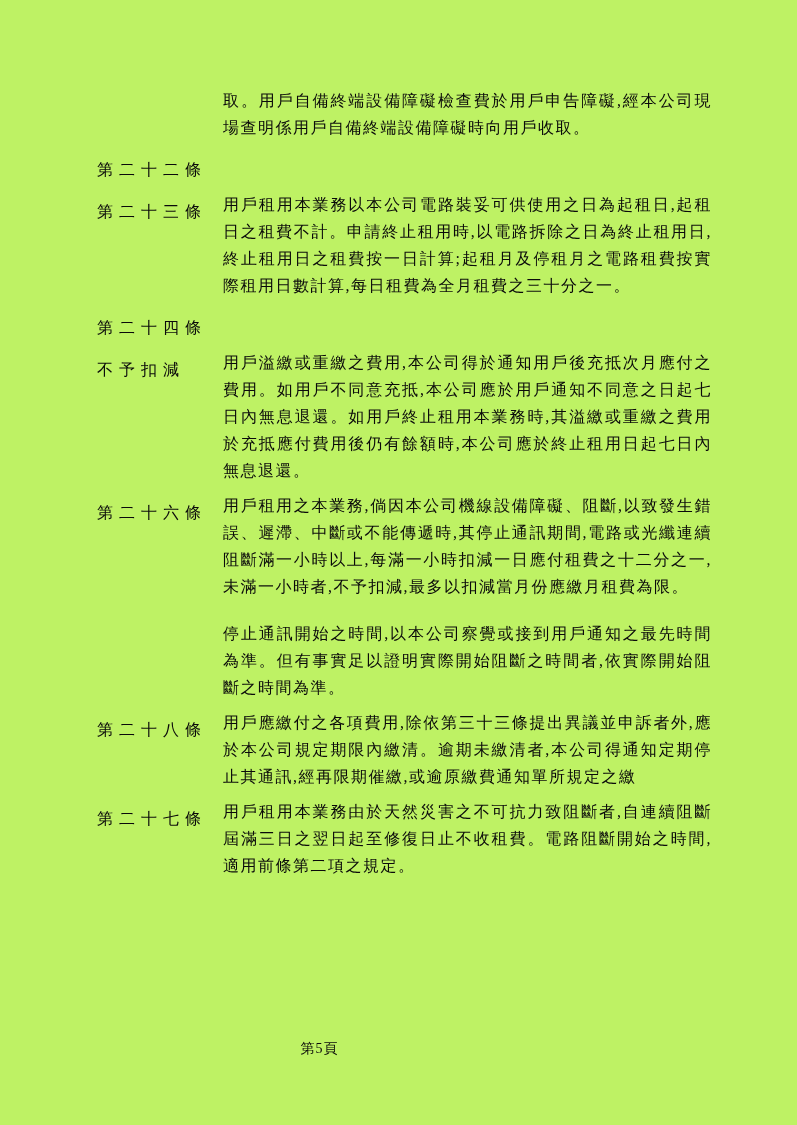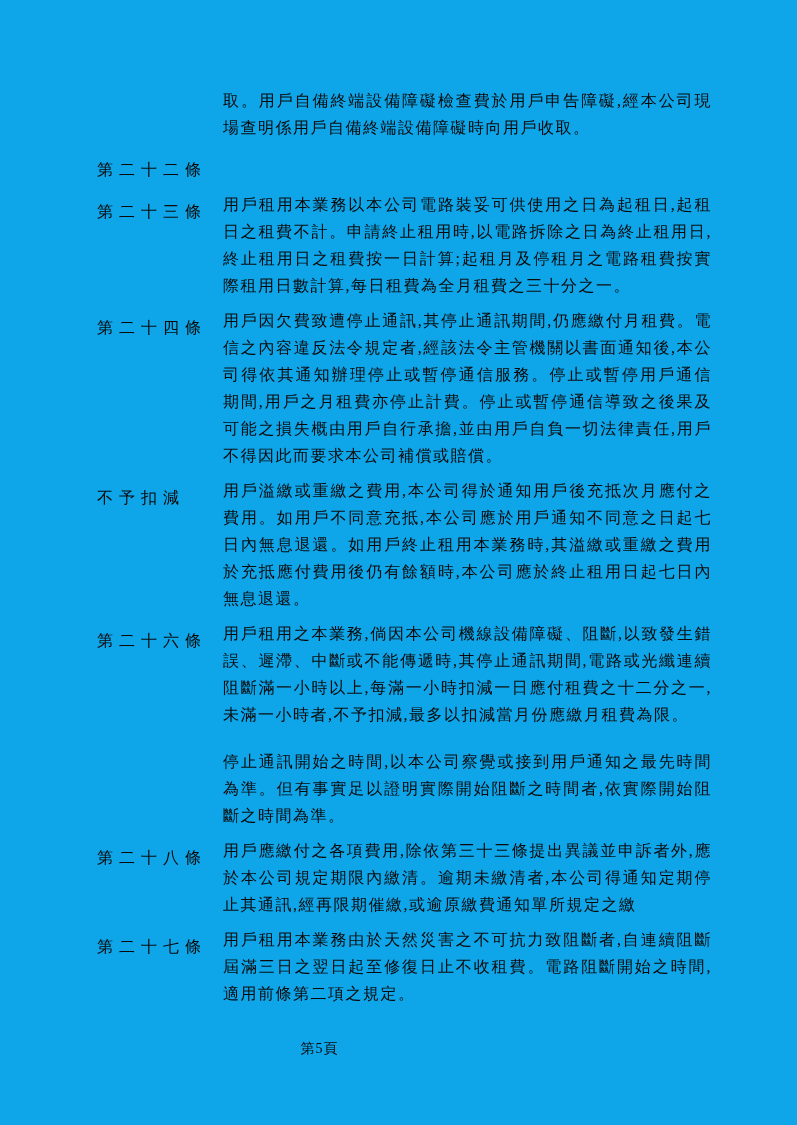--- a/index.html
+++ b/index.html
@@ -10,21 +10,21 @@
     position: relative;
     font-family: "Liberation Serif", "DejaVu Serif", serif;
     color: #0a0a0a;
     overflow: hidden;
   }
   .page {
     position: absolute;
     top: 0; left: 0;
     width: 797px;
     height: 1125px;
-    background: #0ea5e9;
+    background: #bef264;
   }
   .content {
     position: absolute;
     top: 87px;
     left: 97px;
     width: 615px;
   }
   .article {
     display: flex;
     align-items: flex-start;
@@ -80,23 +80,20 @@
 
     <div class="article">
       <div class="article-label">第二十三條</div>
       <div class="article-body">
         <p>用戶租用本業務以本公司電路裝妥可供使用之日為起租日,起租日之租費不計。申請終止租用時,以電路拆除之日為終止租用日,終止租用日之租費按一日計算;起租月及停租月之電路租費按實際租用日數計算,每日租費為全月租費之三十分之一。</p>
       </div>
     </div>
 
     <div class="article">
       <div class="article-label">第二十四條</div>
-      <div class="article-body">
-        <p>用戶因欠費致遭停止通訊,其停止通訊期間,仍應繳付月租費。電信之內容違反法令規定者,經該法令主管機關以書面通知後,本公司得依其通知辦理停止或暫停通信服務。停止或暫停用戶通信期間,用戶之月租費亦停止計費。停止或暫停通信導致之後果及可能之損失概由用戶自行承擔,並由用戶自負一切法律責任,用戶不得因此而要求本公司補償或賠償。</p>
-      </div>
     </div>
 
     <div class="article">
       <div class="article-label">不予扣減</div>
       <div class="article-body">
         <p>用戶溢繳或重繳之費用,本公司得於通知用戶後充抵次月應付之費用。如用戶不同意充抵,本公司應於用戶通知不同意之日起七日內無息退還。如用戶終止租用本業務時,其溢繳或重繳之費用於充抵應付費用後仍有餘額時,本公司應於終止租用日起七日內無息退還。</p>
       </div>
     </div>
 
     <div class="article">

